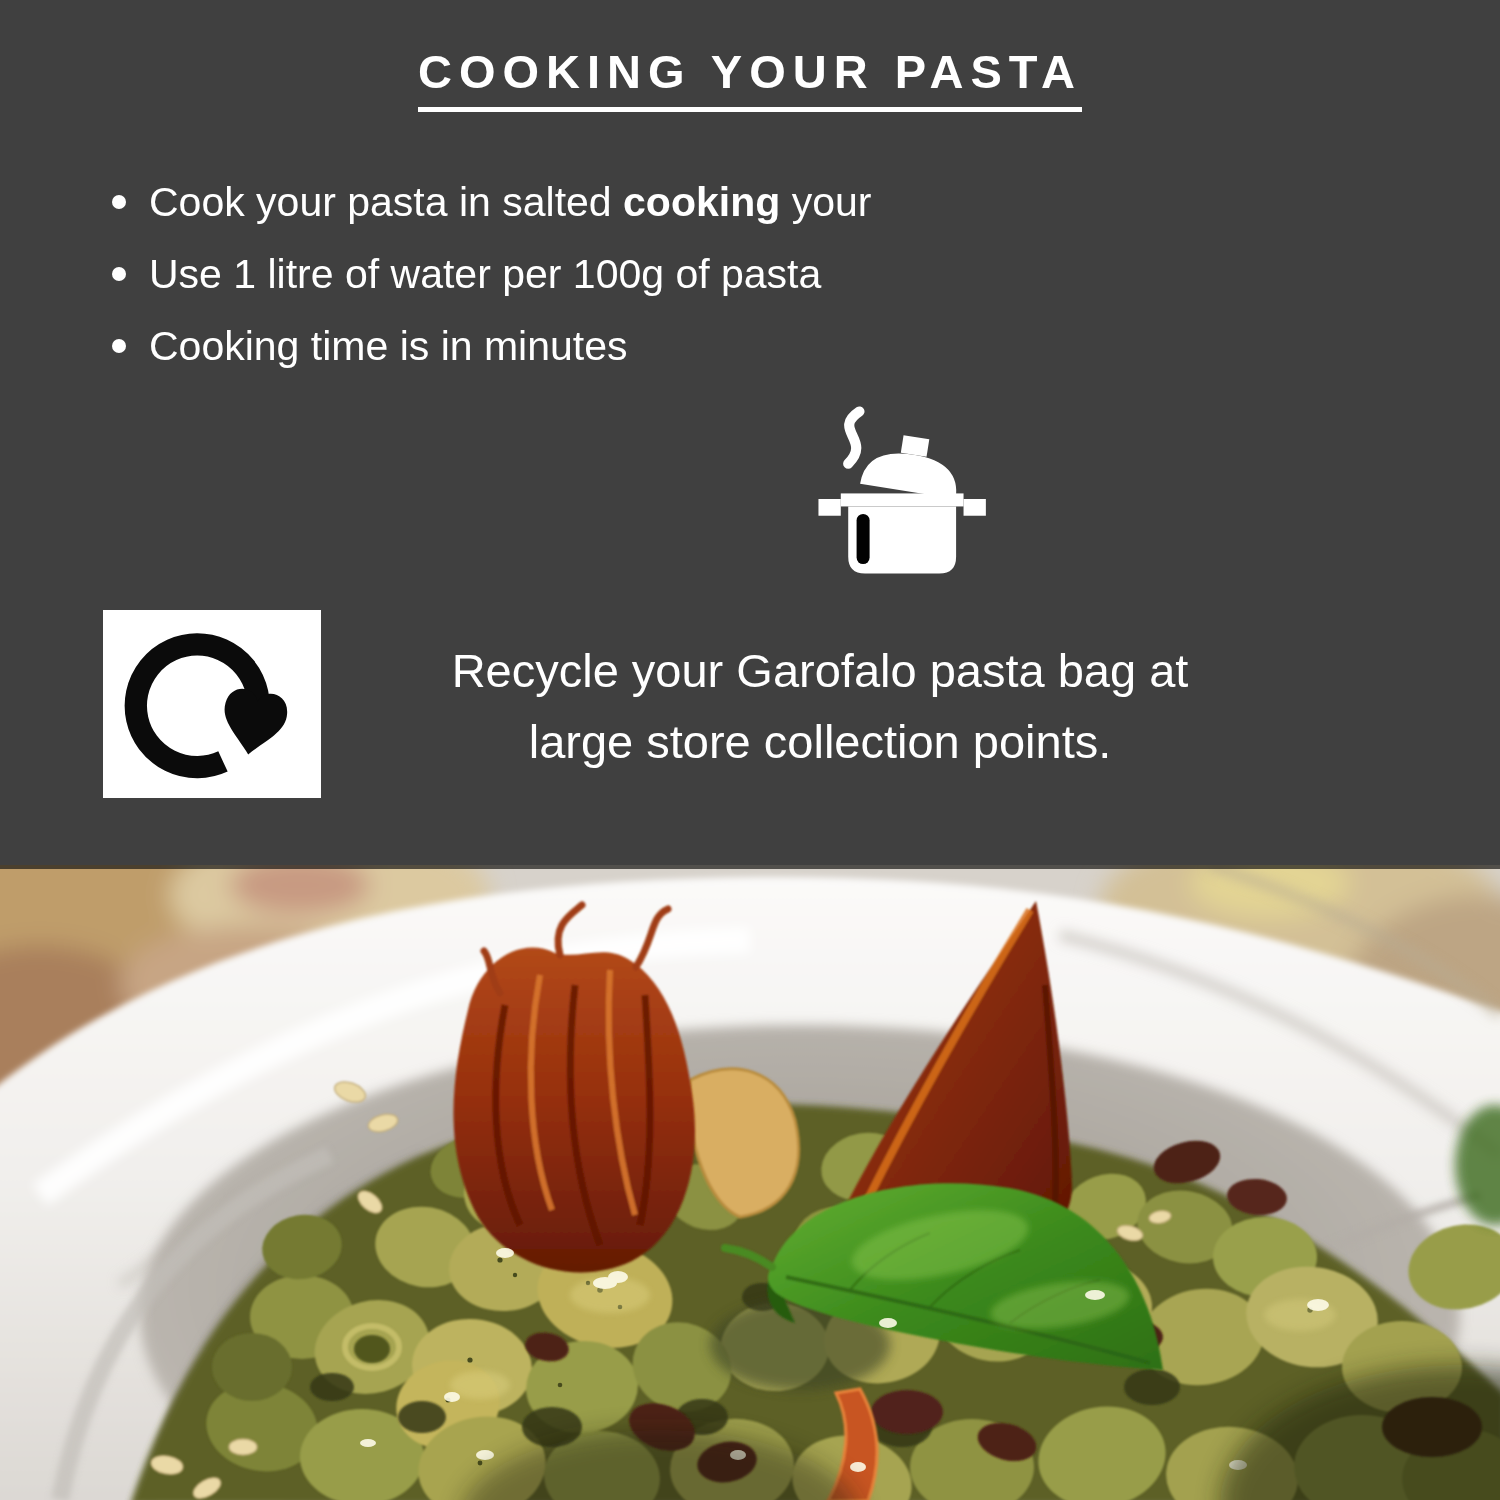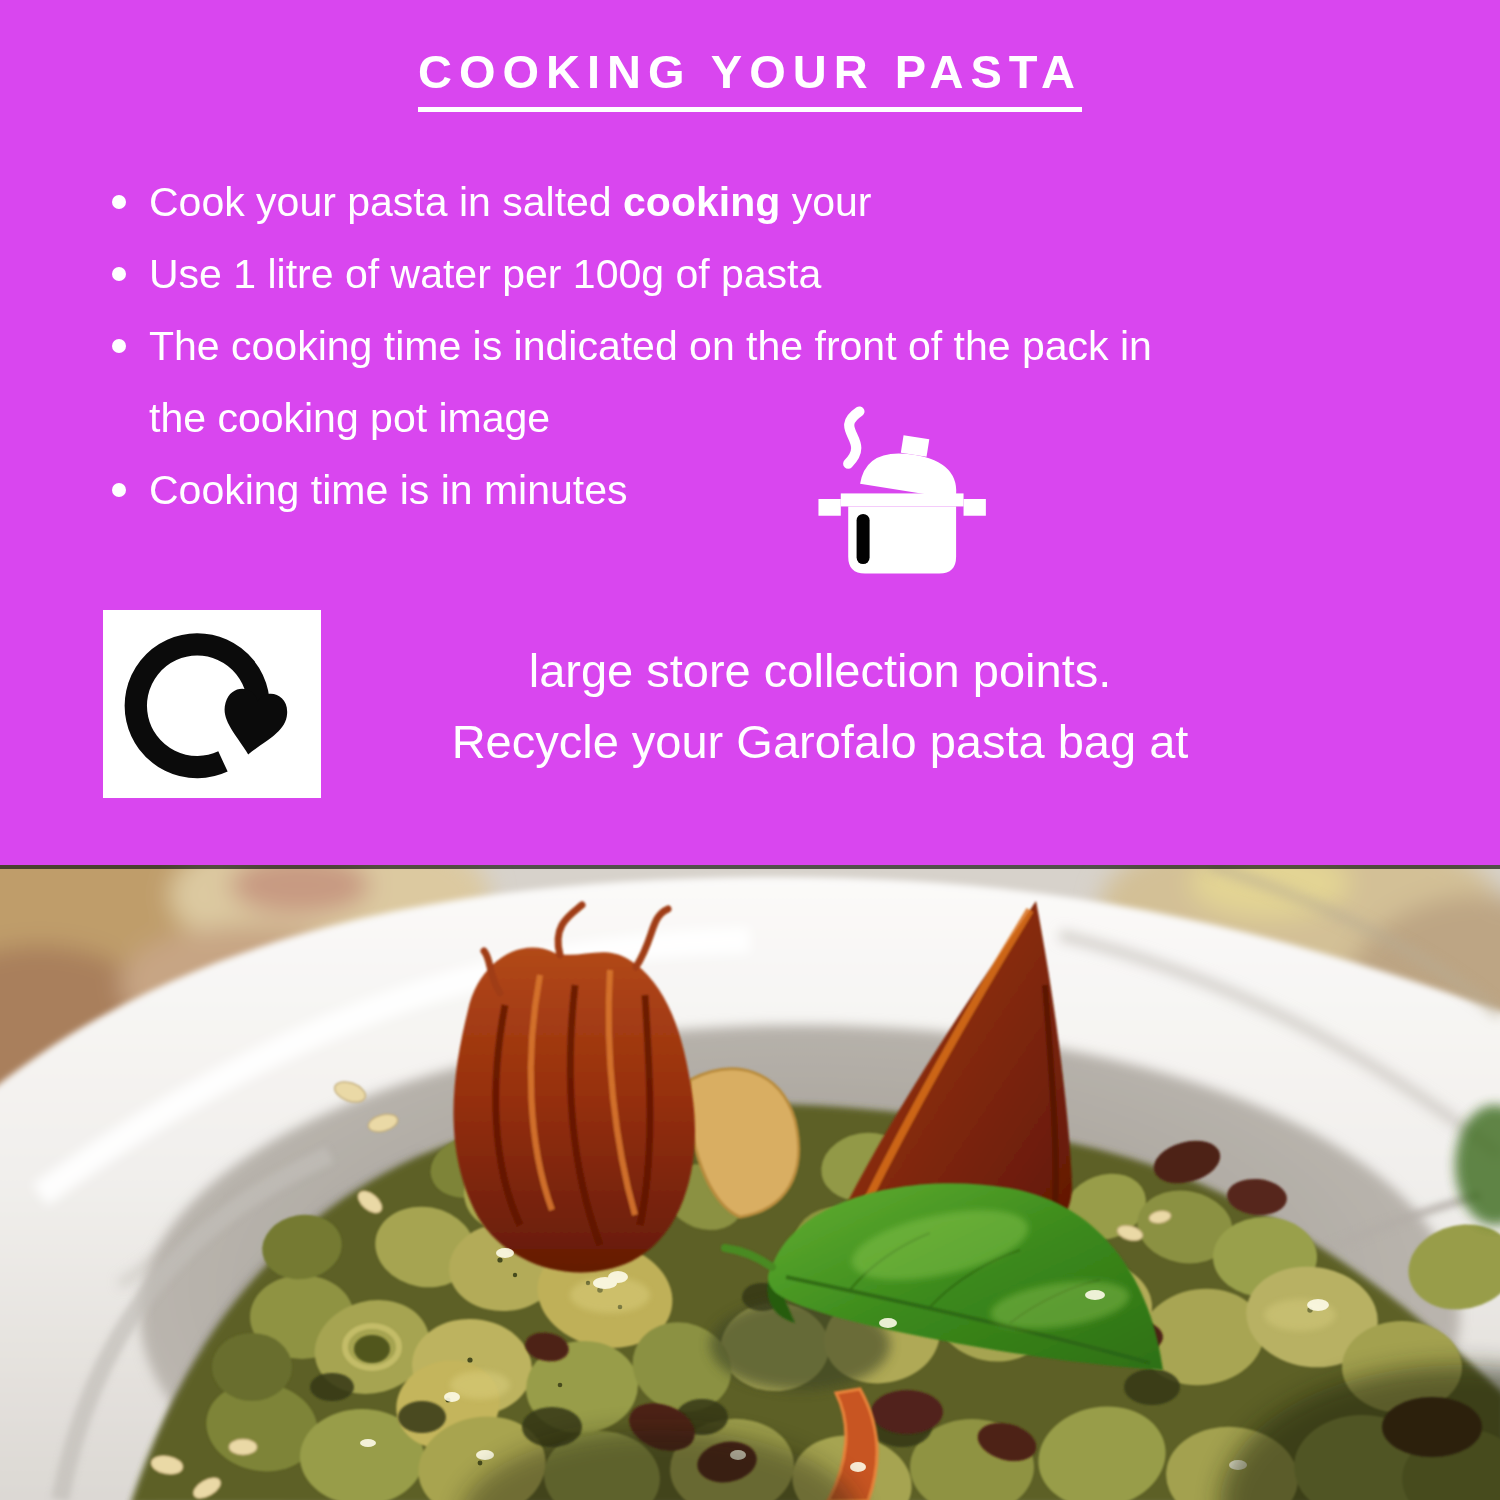--- a/index.html
+++ b/index.html
@@ -1,18 +1,18 @@
 <!DOCTYPE html>
 <html><head>
 <meta charset="utf-8">
 <style>
   html,body { margin:0; padding:0; background:#111; }
   #canvas {
     position:relative; width:1500px; height:1500px;
-    background:#d946ef; overflow:hidden;
+    background:#404040; overflow:hidden;
     font-family:"Liberation Sans", sans-serif;
     color:#ffffff;
   }
   .title {
     position:absolute; top:44px; left:0; width:1500px;
     text-align:center; margin:0;
     font-size:47px; font-weight:700; letter-spacing:7px;
   }
   .title-inner { border-bottom:5px solid #ffffff; padding-bottom:9px; }
   ul.bullets {
@@ -54,24 +54,20 @@
     <li>
       <span class="dot"></span>
       <span><span>Cook your pasta in salted </span><b>cooking</b><span> your</span></span>
     </li>
     <li>
       <span class="dot"></span>
       <span>Use 1 litre of water per 100g of pasta</span>
     </li>
     <li>
       <span class="dot"></span>
-      <span><span>The cooking time is indicated on the front of the pack in</span><br><span>the cooking pot image</span></span>
-    </li>
-    <li>
-      <span class="dot"></span>
       <span>Cooking time is in minutes</span>
     </li>
   </ul>
 
   <div class="pot">
     <svg viewBox="0 0 100 100" width="196" height="186" preserveAspectRatio="xMidYMid meet">
       <path d="M 33 3 C 18 13, 40 18, 27 31" stroke="#ffffff" stroke-width="5.5" fill="none" stroke-linecap="round"></path>
       <g transform="rotate(9 60 40)">
         <rect x="53" y="16.5" width="14" height="9.5" fill="#ffffff"></rect>
         <path d="M 34 46 Q 34 26 60 26 Q 86 26 86 46 Z" fill="#ffffff"></path>
@@ -85,22 +81,22 @@
   </div>
 
   <div class="recycle-box">
     <svg viewBox="0 0 100 86" width="186" height="160">
       <path d="M 55.9 73.9 A 33 33 0 1 1 74.3 50.9" fill="none" stroke="#0b0b0b" stroke-width="12"></path>
       <path d="M0,-7 C-3,-14 -15,-13 -16,-4 C-17,4 -8,9 0,17 C8,9 17,4 16,-4 C15,-13 3,-14 0,-7 Z" transform="translate(73 50) rotate(10) scale(1.05 1.2)" fill="#0b0b0b"></path>
     </svg>
   </div>
 
   <div class="recycle-text">
+    <div>Recycle your Garofalo pasta bag at</div>
     <div>large store collection points.</div>
-    <div>Recycle your Garofalo pasta bag at</div>
   </div>
 
   <figure class="photo" role="img" aria-label="Close-up of a white bowl filled with orecchiette pasta in green pesto, topped with crispy prosciutto shards, a fresh basil leaf, pine nuts and sun-dried tomato pieces">
     <svg viewBox="0 0 1500 635" width="1500" height="635" preserveAspectRatio="none">
       <defs>
         <filter id="b1" x="-30%" y="-30%" width="160%" height="160%">
             <feGaussianBlur stdDeviation="1.3"></feGaussianBlur>
           </filter>
         <filter id="b3" x="-30%" y="-30%" width="160%" height="160%">
             <feGaussianBlur stdDeviation="3"></feGaussianBlur>

